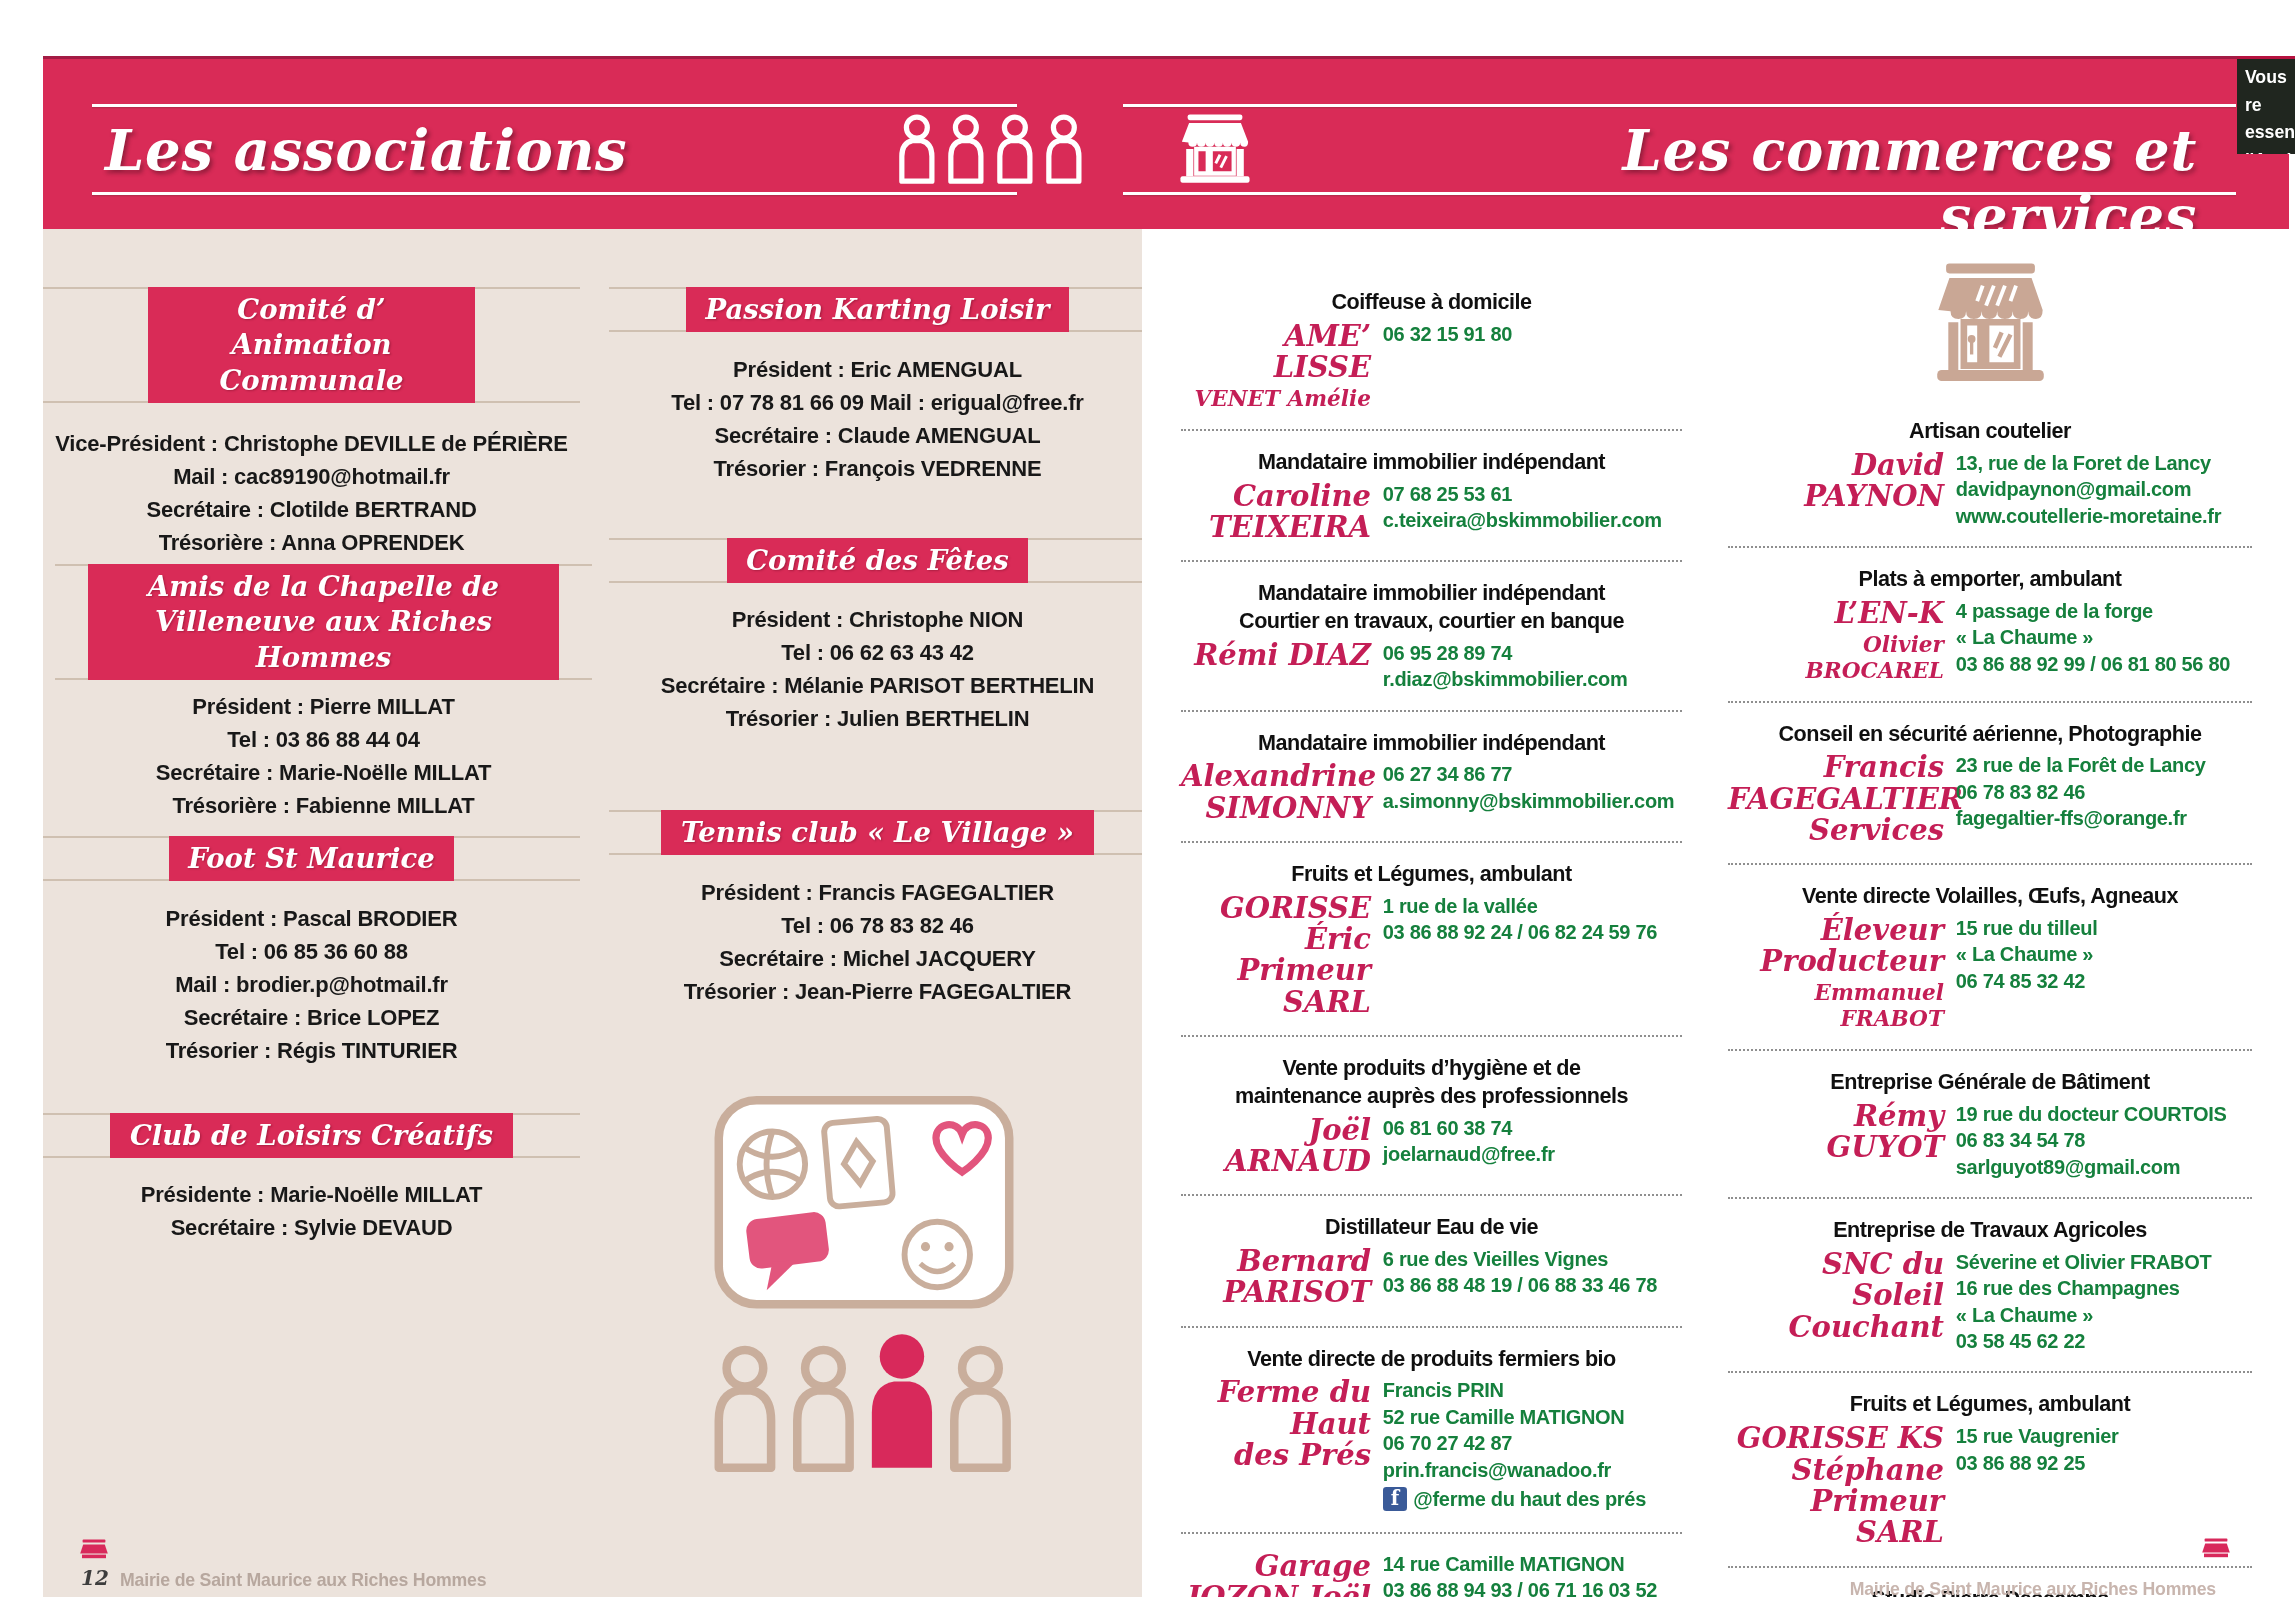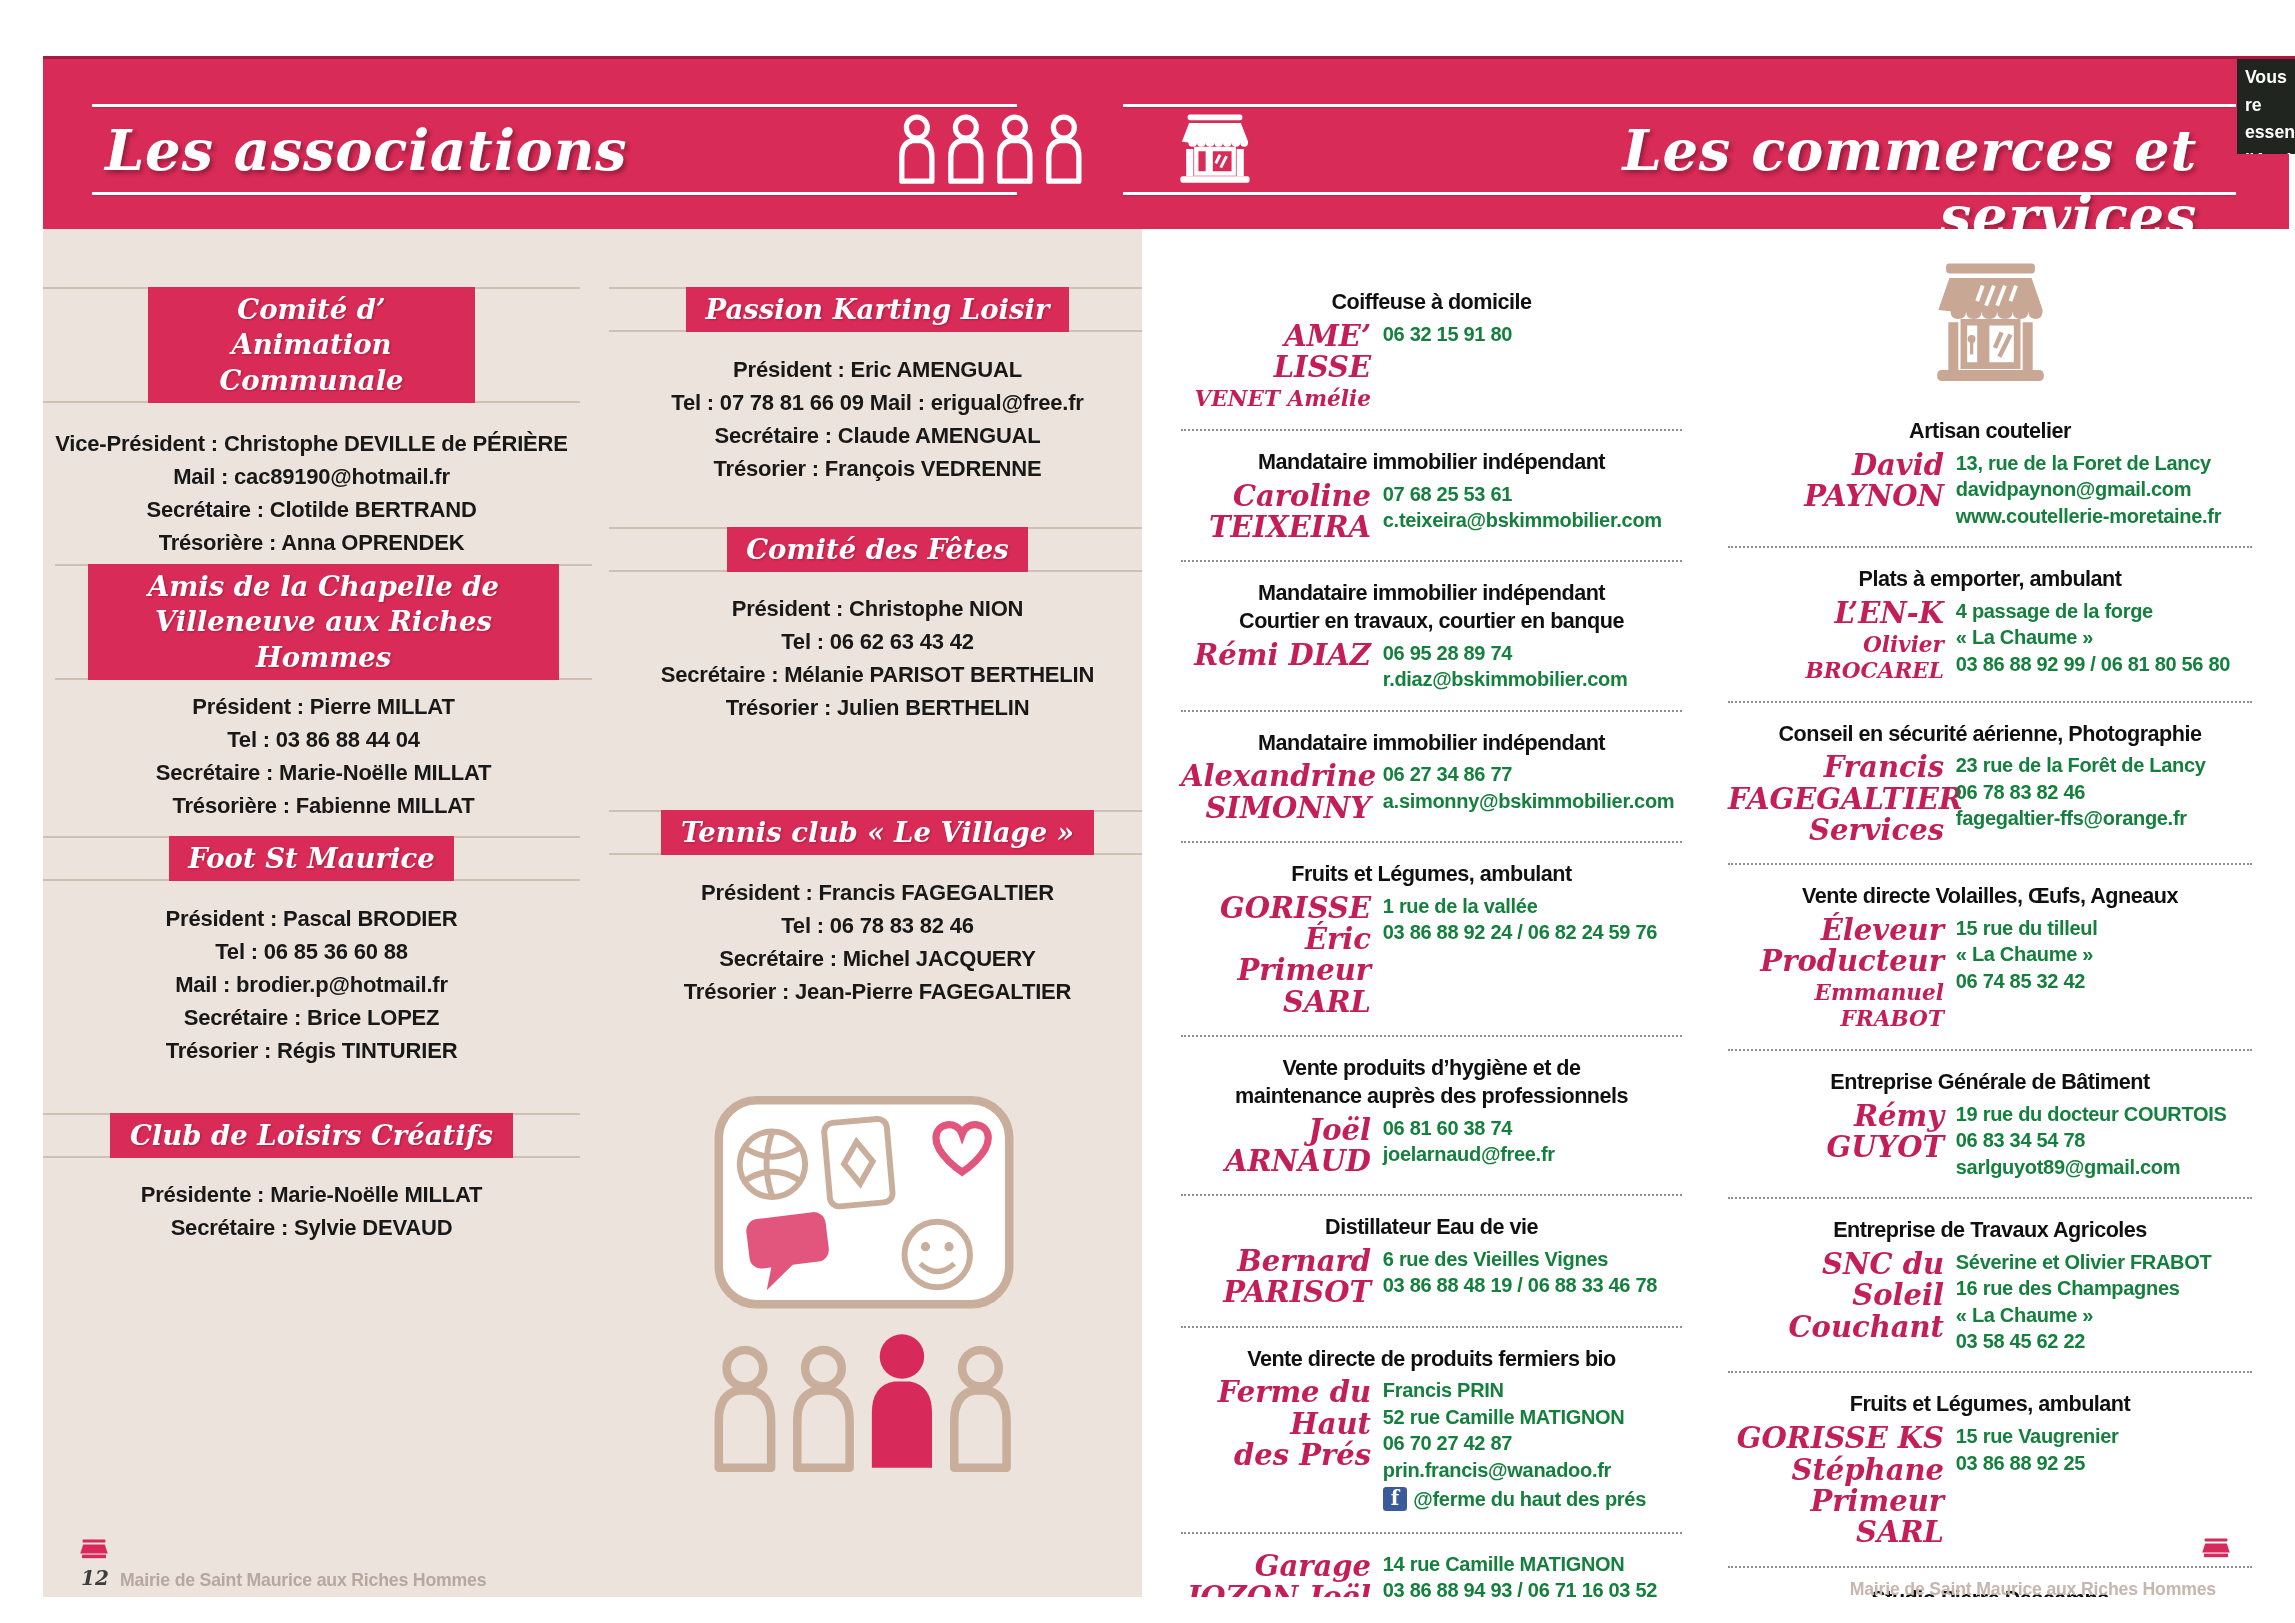--- a/index.html
+++ b/index.html
@@ -145,21 +145,21 @@
 
     <div class="assoc" style="left:566px;top:58px;width:537px;">
       <div class="atitle"><div class="aline top"></div><div class="aline bot"></div>
         <span class="abanner">Passion Karting Loisir</span></div>
       <div class="abody" style="margin-top:21px;">Président : Eric AMENGUAL
 Tel : 07 78 81 66 09 Mail : erigual@free.fr
 Secrétaire : Claude AMENGUAL
 Trésorier : François VEDRENNE</div>
     </div>
 
-    <div class="assoc" style="left:566px;top:298px;width:537px;">
+    <div class="assoc" style="left:566px;top:309px;width:537px;">
       <div class="atitle"><div class="aline top"></div><div class="aline bot"></div>
         <span class="abanner">Comité des Fêtes</span></div>
       <div class="abody" style="margin-top:19.6px;">Président : Christophe NION
 Tel : 06 62 63 43 42
 Secrétaire : Mélanie PARISOT BERTHELIN
 Trésorier : Julien BERTHELIN</div>
     </div>
 
     <div class="assoc" style="left:566px;top:581px;width:537px;">
       <div class="atitle"><div class="aline top"></div><div class="aline bot"></div>

